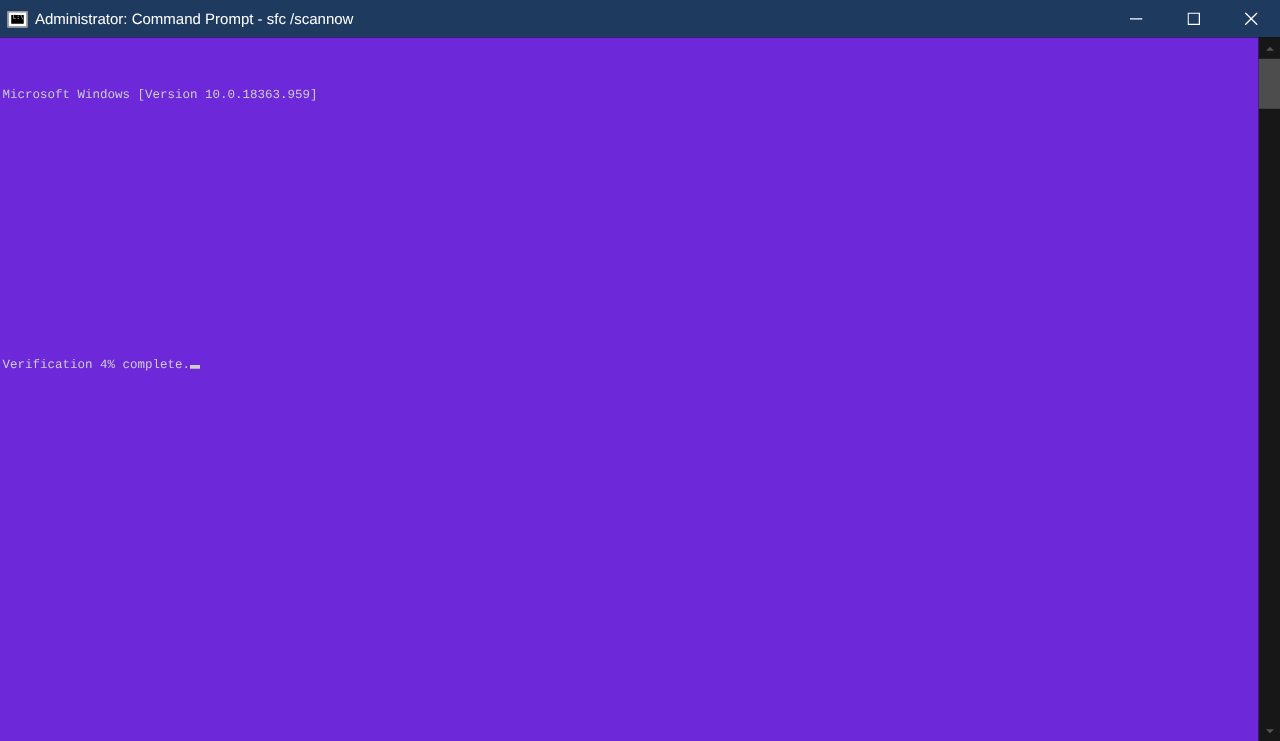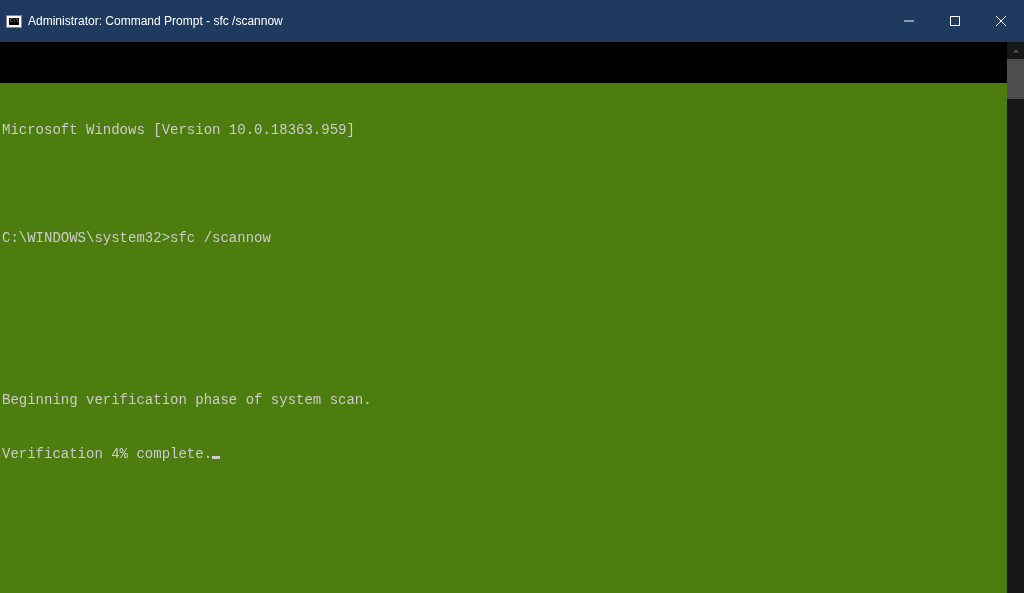--- a/index.html
+++ b/index.html
@@ -8,21 +8,21 @@
       box-sizing: border-box;
     }
     body {
       width: 1024px;
       height: 593px;
       background: #000;
       font-family: Consolas, 'Courier New', monospace;
       overflow: hidden;
     }
     .titlebar {
-      height: 42px;
+      height: 30px;
       background: #1f3a5f;
       display: flex;
       align-items: center;
       justify-content: space-between;
       color: #ffffff;
       font-family: 'Segoe UI', Tahoma, sans-serif;
       font-size: 12px;
     }
     .titlebar-left {
       display: flex;
@@ -85,28 +85,27 @@
       position: relative;
       height: calc(593px - 30px);
       background: #000;
     }
     .terminal {
       position: absolute;
       top: 0;
       left: 0;
       right: 17px;
       bottom: 0;
-      background: #4d7c0f;
+      background: #6d28d9;
       color: #cccccc;
-      font-size: 14px;
+      font-size: 10px;
       line-height: 18px;
       padding: 2px 0 0 2px;
       white-space: pre;
       font-family: Consolas, 'Courier New', monospace;
-      margin-top: 41px;
     }
     .terminal .line {
       display: block;
       min-height: 18px;
     }
     .cursor {
       display: inline-block;
       width: 8px;
       height: 3px;
       background: #cccccc;
@@ -174,24 +173,22 @@
           <line x1="10" y1="0" x2="0" y2="10"></line>
         </svg>
     </div>
   </div>
 </div>
 
 <div class="body-area">
   <div class="terminal">
     <span class="line">Microsoft Windows [Version 10.0.18363.959]</span>
     <span class="line"></span>
-    <span class="line">C:\WINDOWS\system32&gt;sfc /scannow</span>
     <span class="line"></span>
     <span class="line"></span>
-    <span class="line">Beginning verification phase of system scan.</span>
     <span class="line"><span>Verification 4% complete.</span><span class="cursor"></span></span>
   </div>
   <div class="scrollbar">
     <div class="scroll-arrow">
       <svg viewBox="0 0 10 10">
           <path d="M1 7 L5 3 L9 7 Z"></path>
         </svg>
     </div>
     <div class="scroll-track">
       <div class="scroll-thumb"></div>

